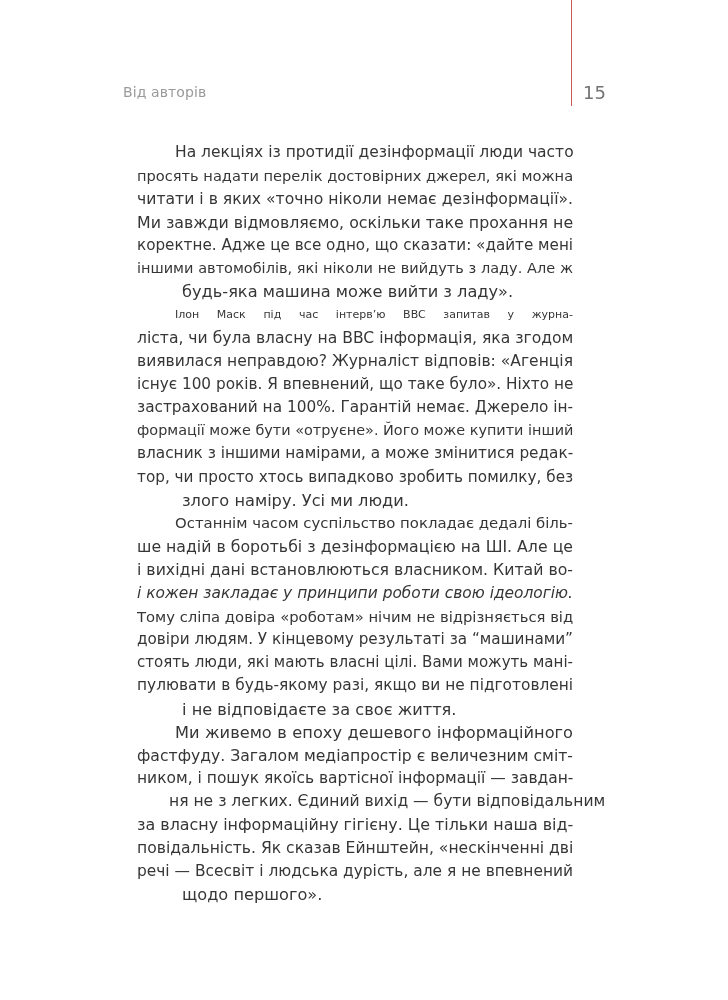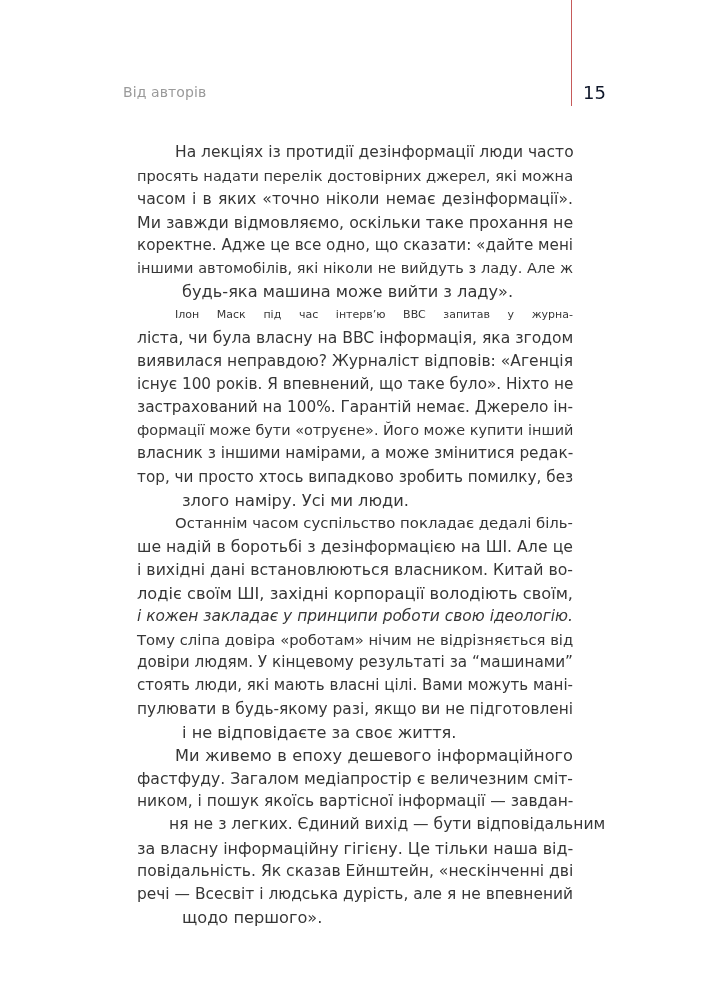--- a/index.html
+++ b/index.html
@@ -36,21 +36,21 @@
     font-size: 14px;
     color: #9a9a9a;
     font-family: "DejaVu Sans", sans-serif;
     letter-spacing: 0.1px;
   }
   .page-number {
     position: absolute;
     left: 583px;
     top: 82px;
     font-size: 18px;
-    color: #0f172a;
+    color: #737373;
     font-family: "DejaVu Sans", sans-serif;
   }
   .body-text {
     position: absolute;
     left: 137px;
     top: 141px;
     width: 436px;
     color: #363636;
     font-size: 16.2px;
     line-height: 23.2px;
@@ -77,42 +77,41 @@
 
 <div class="page">
   <div class="rule"></div>
   <div class="running-head">Від авторів</div>
   <div class="page-number">15</div>
 
   <div class="body-text">
     <div class="paragraph">
       <span class="line first" style="display: block; letter-spacing: 0px; font-size: 15.5px;">На лекціях із протидії дезінформації люди часто</span>
       <span class="line" style="display: block; letter-spacing: 0px; font-size: 14.62px;">просять надати перелік достовірних джерел, які можна</span>
-      <span class="line" style="display: block; letter-spacing: 0px; font-size: 15.63px;">часом і в яких «точно ніколи немає дезінформації».</span>
+      <span class="line" style="display: block; letter-spacing: 0px; font-size: 15.63px;">читати і в яких «точно ніколи немає дезінформації».</span>
       <span class="line" style="display: block; letter-spacing: 0px; font-size: 15.8px;">Ми завжди відмовляємо, оскільки таке прохання не</span>
       <span class="line" style="display: block; letter-spacing: 0px; font-size: 15.19px;">коректне. Адже це все одно, що сказати: «дайте мені</span>
       <span class="line" style="display: block; letter-spacing: 0px; font-size: 14.47px;">іншими автомобілів, які ніколи не вийдуть з ладу. Але ж</span>
       <span class="line last" style="display: block;">будь-яка машина може вийти з ладу».</span>
     </div>
     <div class="paragraph">
       <span class="line first" style="display: block; letter-spacing: 0px; font-size: 11px;">Ілон Маск під час інтерв’ю BBC запитав у журна-</span>
       <span class="line" style="display: block; letter-spacing: 0px; font-size: 15.59px;">ліста, чи була власну на BBC інформація, яка згодом</span>
       <span class="line" style="display: block; letter-spacing: 0px; font-size: 15.52px;">виявилася неправдою? Журналіст відповів: «Агенція</span>
       <span class="line" style="display: block; letter-spacing: 0px; font-size: 15.29px;">існує 100 років. Я впевнений, що таке було». Ніхто не</span>
       <span class="line" style="display: block; letter-spacing: 0px; font-size: 15.32px;">застрахований на 100%. Гарантій немає. Джерело ін-</span>
       <span class="line" style="display: block; letter-spacing: 0px; font-size: 14.41px;">формації може бути «отруєне». Його може купити інший</span>
       <span class="line" style="display: block; letter-spacing: 0px; font-size: 15.32px;">власник з іншими намірами, а може змінитися редак-</span>
       <span class="line" style="display: block; letter-spacing: 0px; font-size: 15.26px;">тор, чи просто хтось випадково зробить помилку, без</span>
       <span class="line last" style="display: block;">злого наміру. Усі ми люди.</span>
     </div>
     <div class="paragraph">
       <span class="line first" style="display: block; letter-spacing: 0px; font-size: 14.89px;">Останнім часом суспільство покладає дедалі біль-</span>
       <span class="line" style="display: block; letter-spacing: 0px; font-size: 15.73px;">ше надій в боротьбі з дезінформацією на ШІ. Але це</span>
       <span class="line" style="display: block; letter-spacing: 0px; font-size: 15.73px;">і вихідні дані встановлюються власником. Китай во-</span>
-      <span class="line" style="display: block;">лодіє своїм ШІ, західні корпорації володіють своїм,</span>
       <span class="line" style="display: block; letter-spacing: 0px; font-size: 15.42px; font-style: italic;">і кожен закладає у принципи роботи свою ідеологію.</span>
       <span class="line" style="display: block; letter-spacing: 0px; font-size: 14.81px;">Тому сліпа довіра «роботам» нічим не відрізняється від</span>
       <span class="line" style="display: block; letter-spacing: 0px; font-size: 15.22px;">довіри людям. У кінцевому результаті за “машинами”</span>
       <span class="line" style="display: block; letter-spacing: 0px; font-size: 15.06px;">стоять люди, які мають власні цілі. Вами можуть мані-</span>
       <span class="line" style="display: block; letter-spacing: 0px; font-size: 15.39px;">пулювати в будь-якому разі, якщо ви не підготовлені</span>
       <span class="line last" style="display: block;">і не відповідаєте за своє життя.</span>
     </div>
     <div class="paragraph">
       <span class="line first" style="display: block;">Ми живемо в епоху дешевого інформаційного</span>
       <span class="line" style="display: block; letter-spacing: 0px; font-size: 15.63px;">фастфуду. Загалом медіапростір є величезним сміт-</span>

